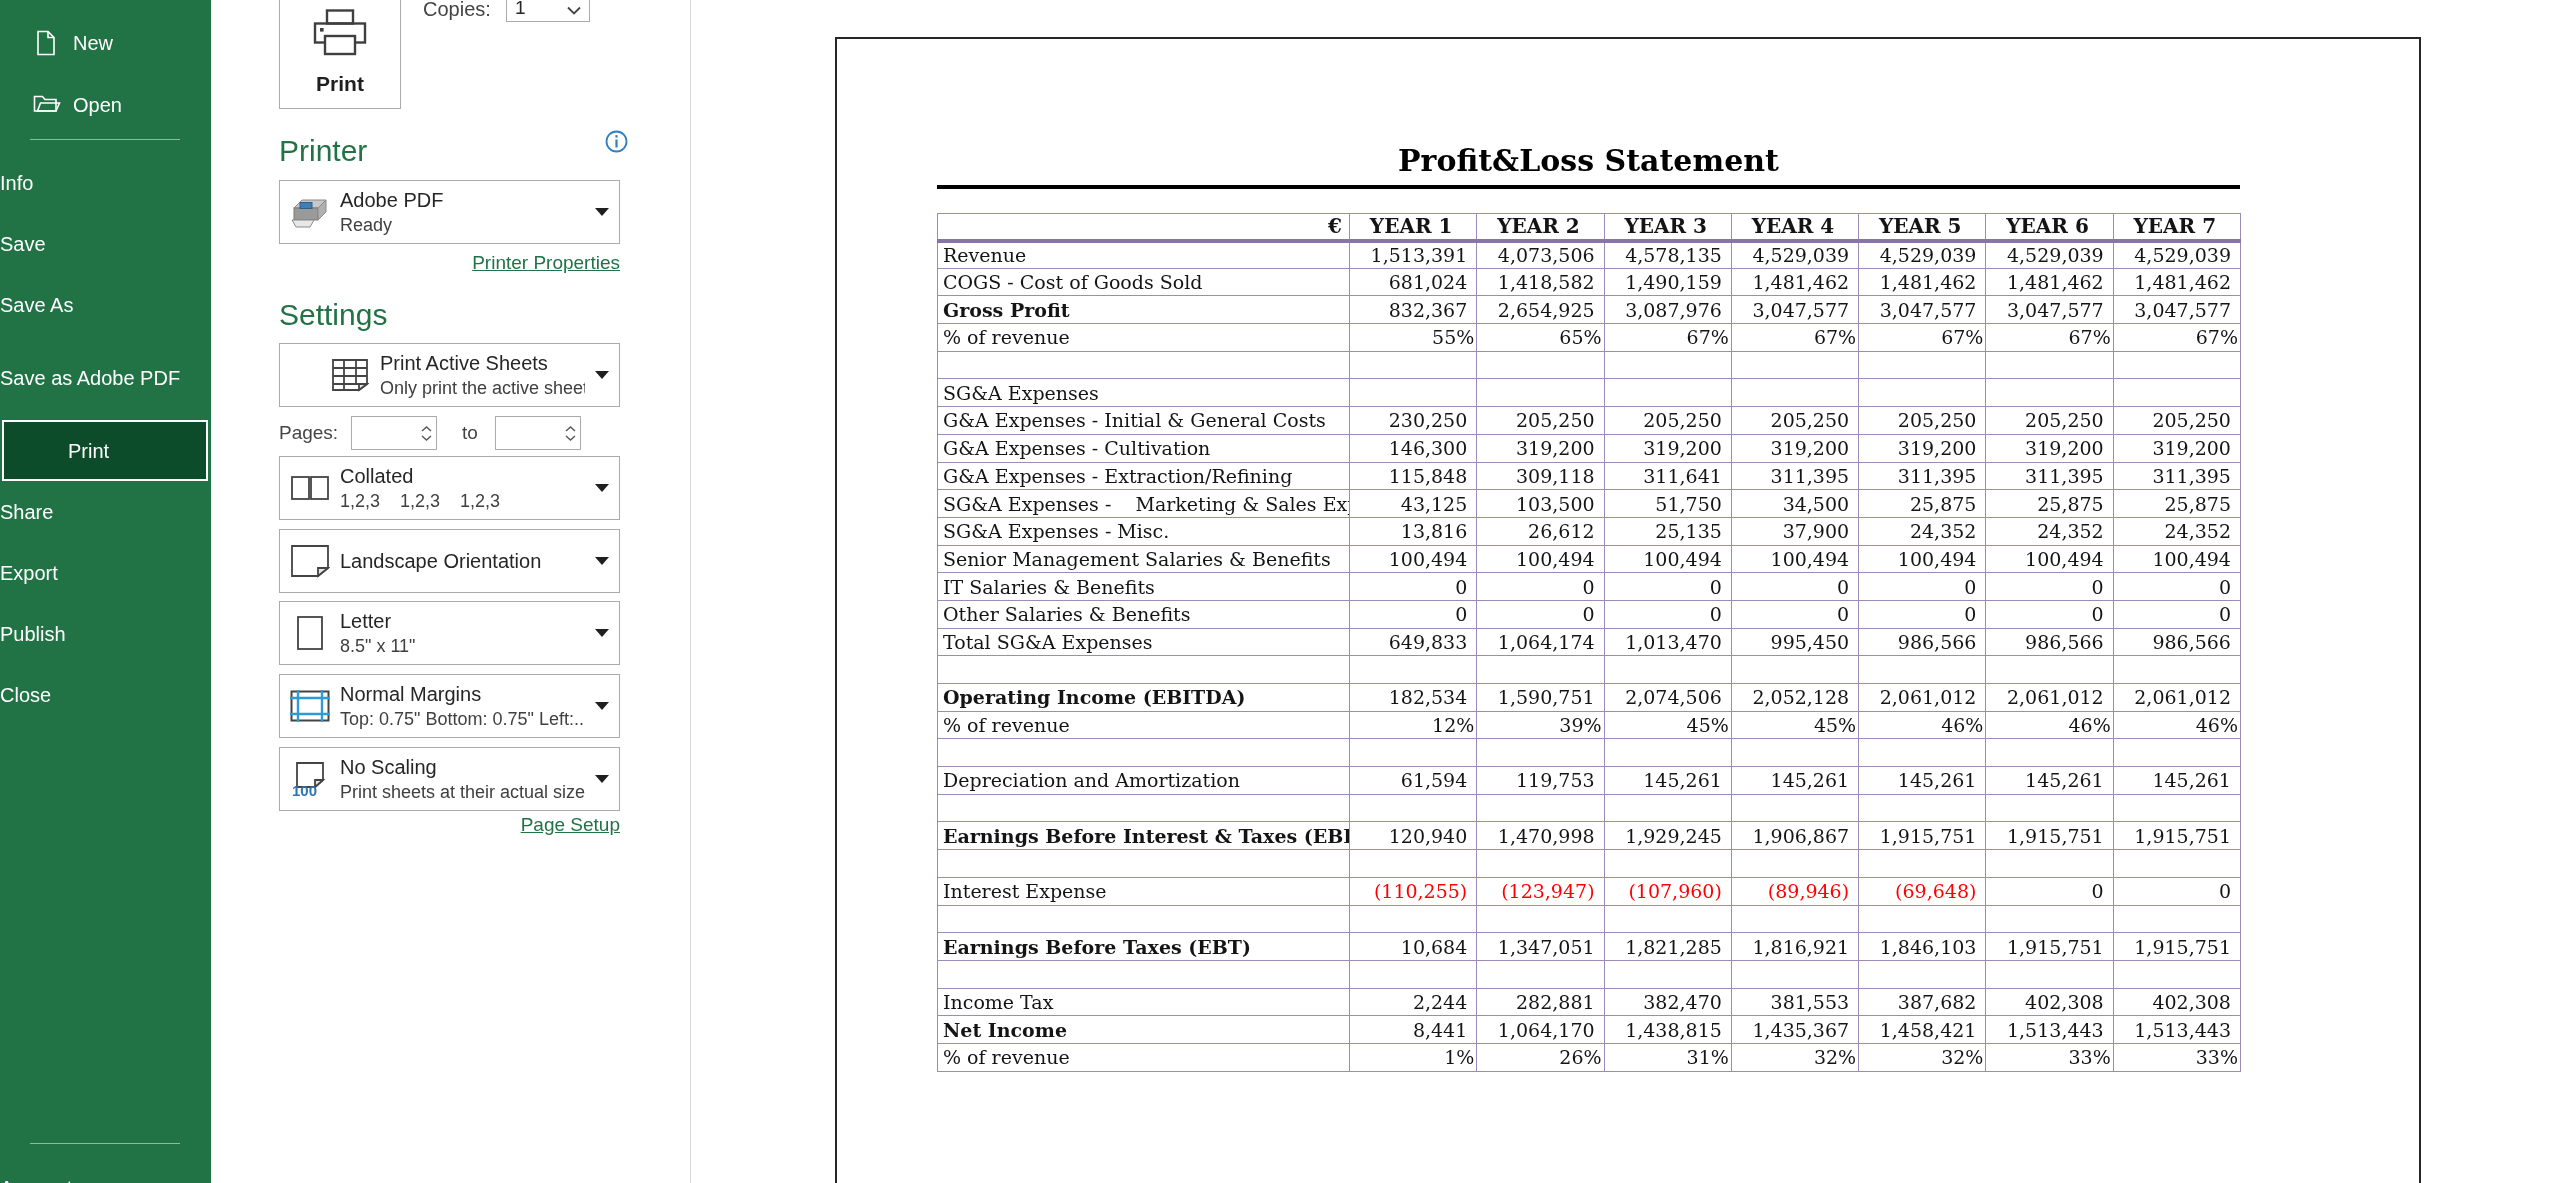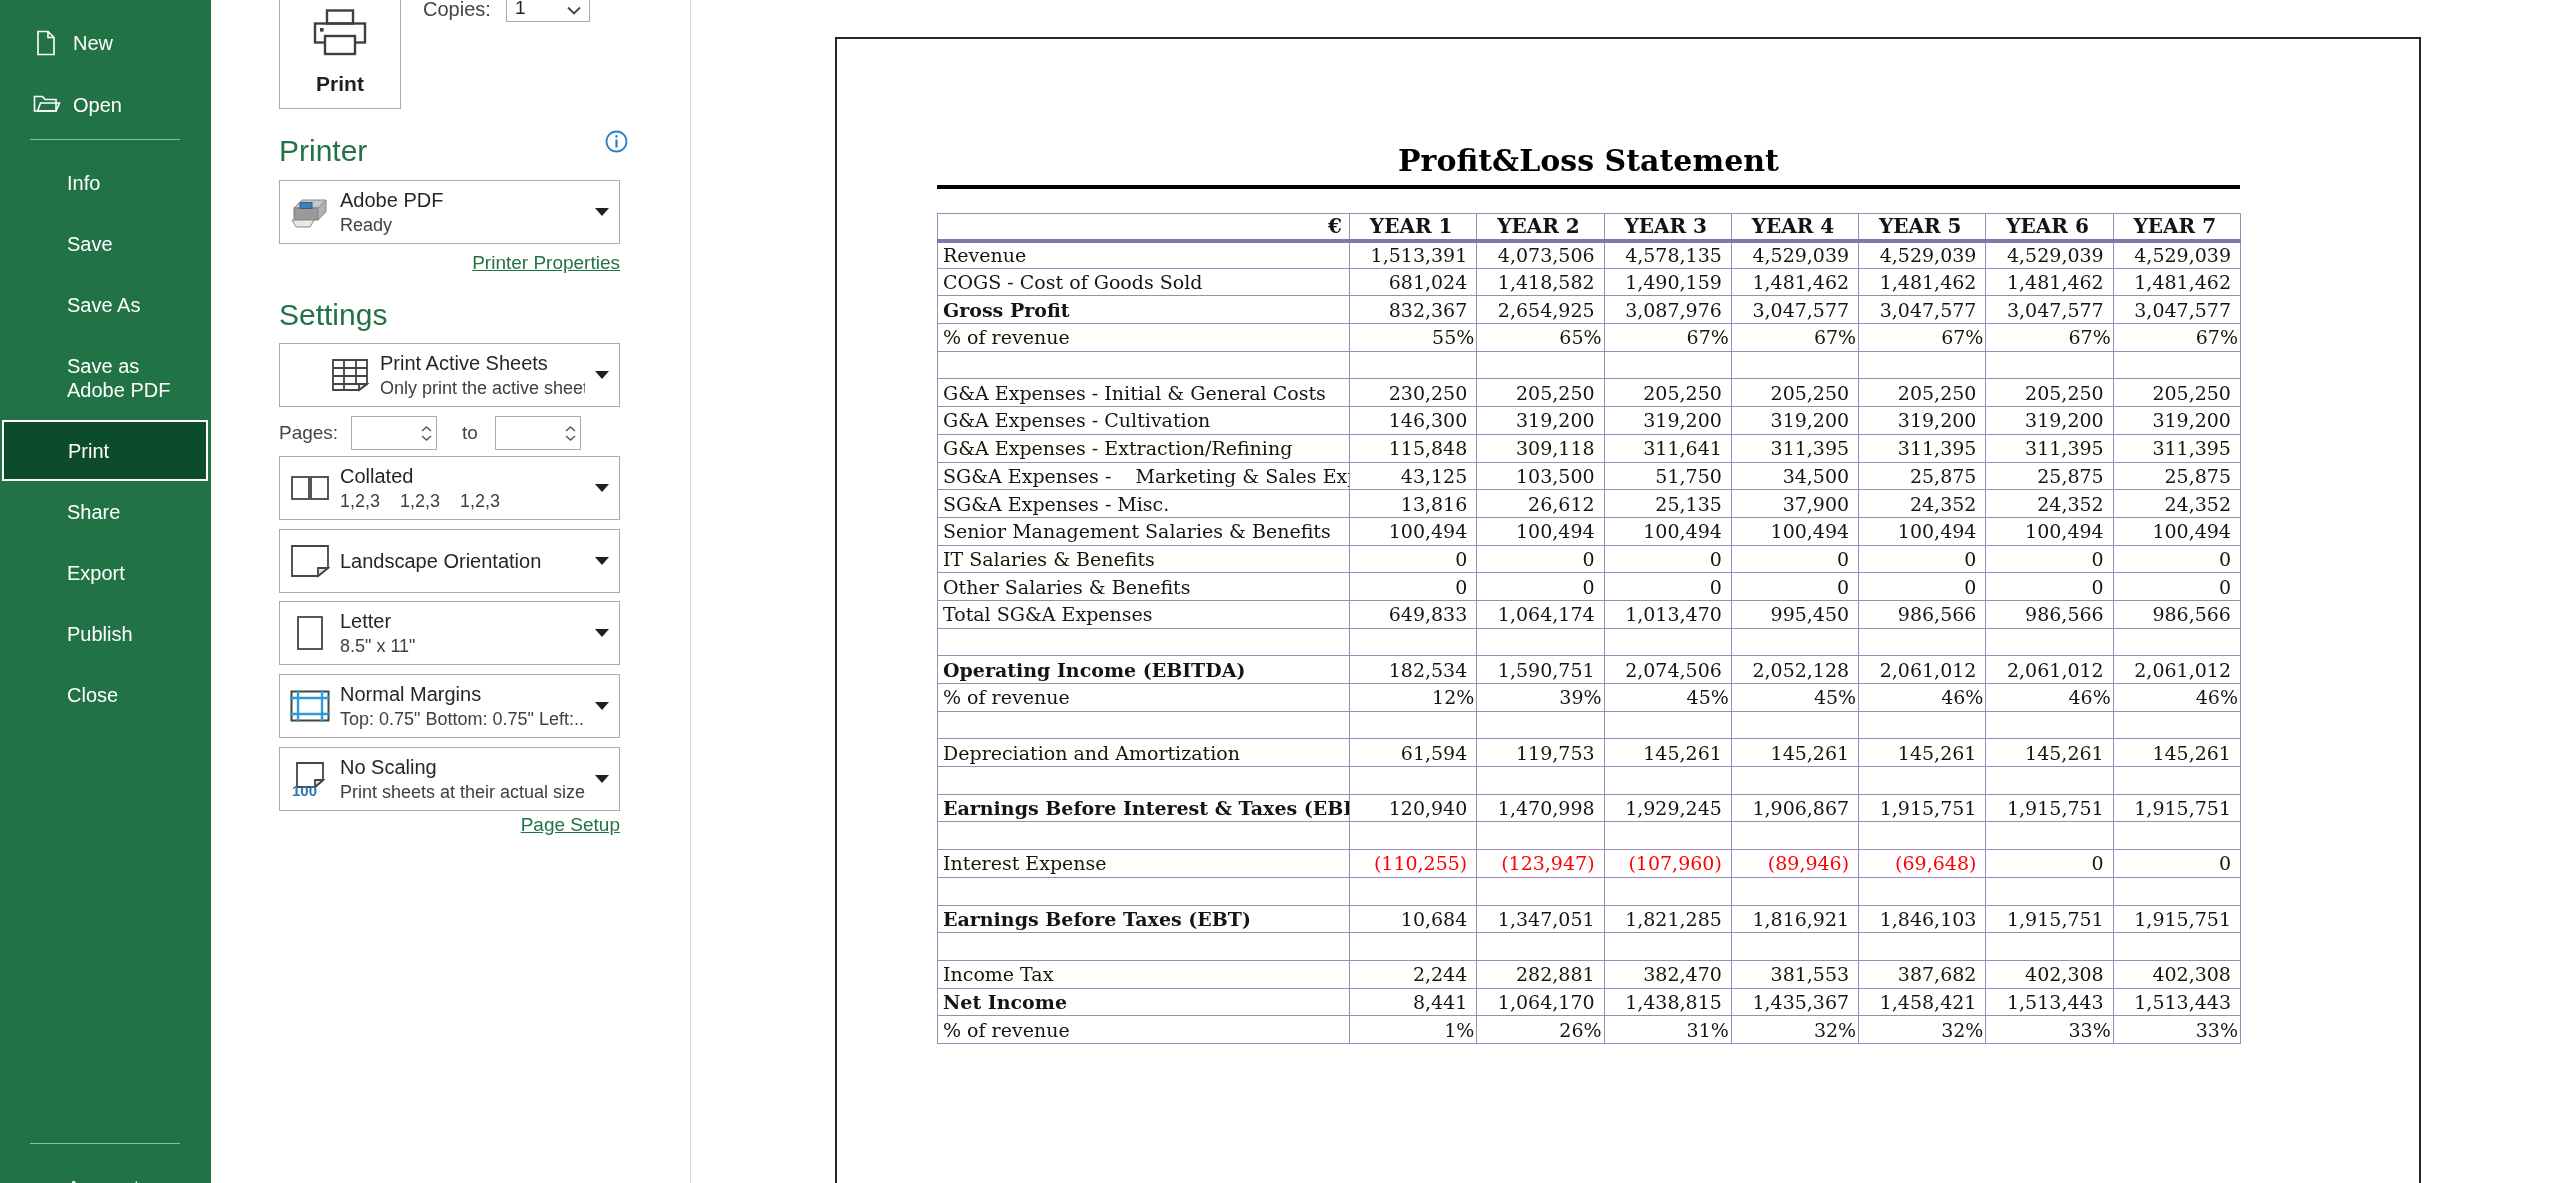--- a/index.html
+++ b/index.html
@@ -7,21 +7,21 @@
               font-family:"Liberation Sans", sans-serif; }
   #app { position:relative; width:2560px; height:1183px; background:#fff; }
 
   
   #sidebar { position:absolute; left:0; top:0; width:211px; height:1183px; background:#217346; }
   .sb-top-item { position:absolute; left:0; width:211px; height:46px; display:flex; align-items:center;
                  gap:14px; padding-left:33px; color:#fff; font-size:20px; cursor:pointer; }
   .sb-top-item .sb-ic { width:26px; height:26px; flex:0 0 26px; }
   .sb-divider { position:absolute; left:30px; width:150px; height:1px; background:rgba(255,255,255,.5); }
   .sb-item { position:absolute; left:0; width:211px; display:flex; align-items:center;
-             padding-left:67px; color:#fff; font-size:20px; cursor:pointer; line-height:1.2; }
+             color:#fff; font-size:20px; cursor:pointer; line-height:1.2; }
   .sb-item.active { background:#0d4c2a; border:2px solid #fff; left:2px; width:206px; padding-left:64px; }
   .sb-item .wrap { padding-right:12px; }
 
   
   #panel { position:absolute; left:211px; top:0; width:479px; height:1183px; background:#fff; }
 
   #print-big-btn { position:absolute; left:68px; top:-16px; width:122px; height:125px;
                    border:1px solid #ababab; background:#fff; cursor:pointer;
                    display:flex; flex-direction:column; align-items:center; justify-content:flex-end; padding-bottom:12px; }
   #print-big-btn .plabel { font-weight:bold; font-size:21px; color:#1f1f1f; margin-top:6px; }
@@ -385,20 +385,30 @@
                 <td class="label"></td>
                 <td class="num"></td>
                 <td class="num"></td>
                 <td class="num"></td>
                 <td class="num"></td>
                 <td class="num"></td>
                 <td class="num"></td>
                 <td class="num"></td>
               </tr>
               <tr>
+                <td class="label">SG&amp;A Expenses</td>
+                <td class="num"></td>
+                <td class="num"></td>
+                <td class="num"></td>
+                <td class="num"></td>
+                <td class="num"></td>
+                <td class="num"></td>
+                <td class="num"></td>
+              </tr>
+              <tr>
                 <td class="label">G&amp;A Expenses - Initial &amp; General Costs</td>
                 <td class="num">230,250</td>
                 <td class="num">205,250</td>
                 <td class="num">205,250</td>
                 <td class="num">205,250</td>
                 <td class="num">205,250</td>
                 <td class="num">205,250</td>
                 <td class="num">205,250</td>
               </tr>
               <tr>

